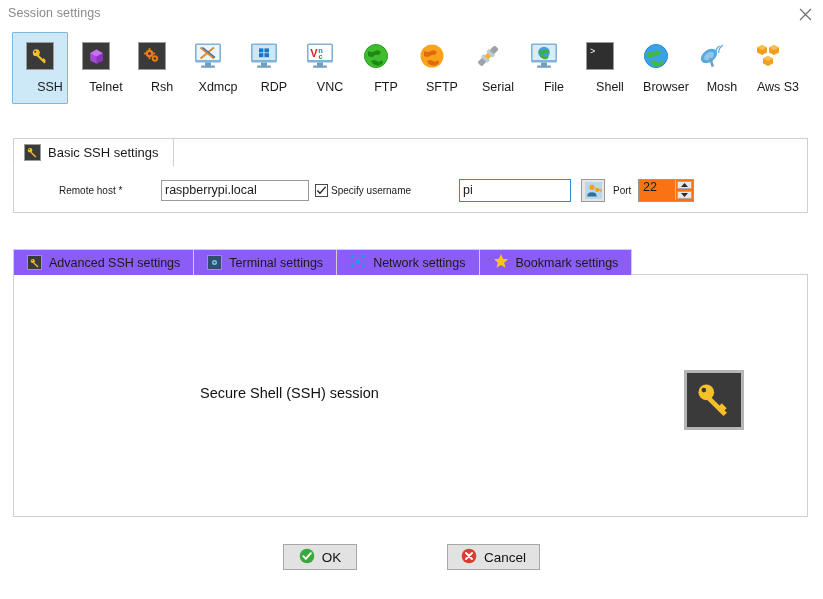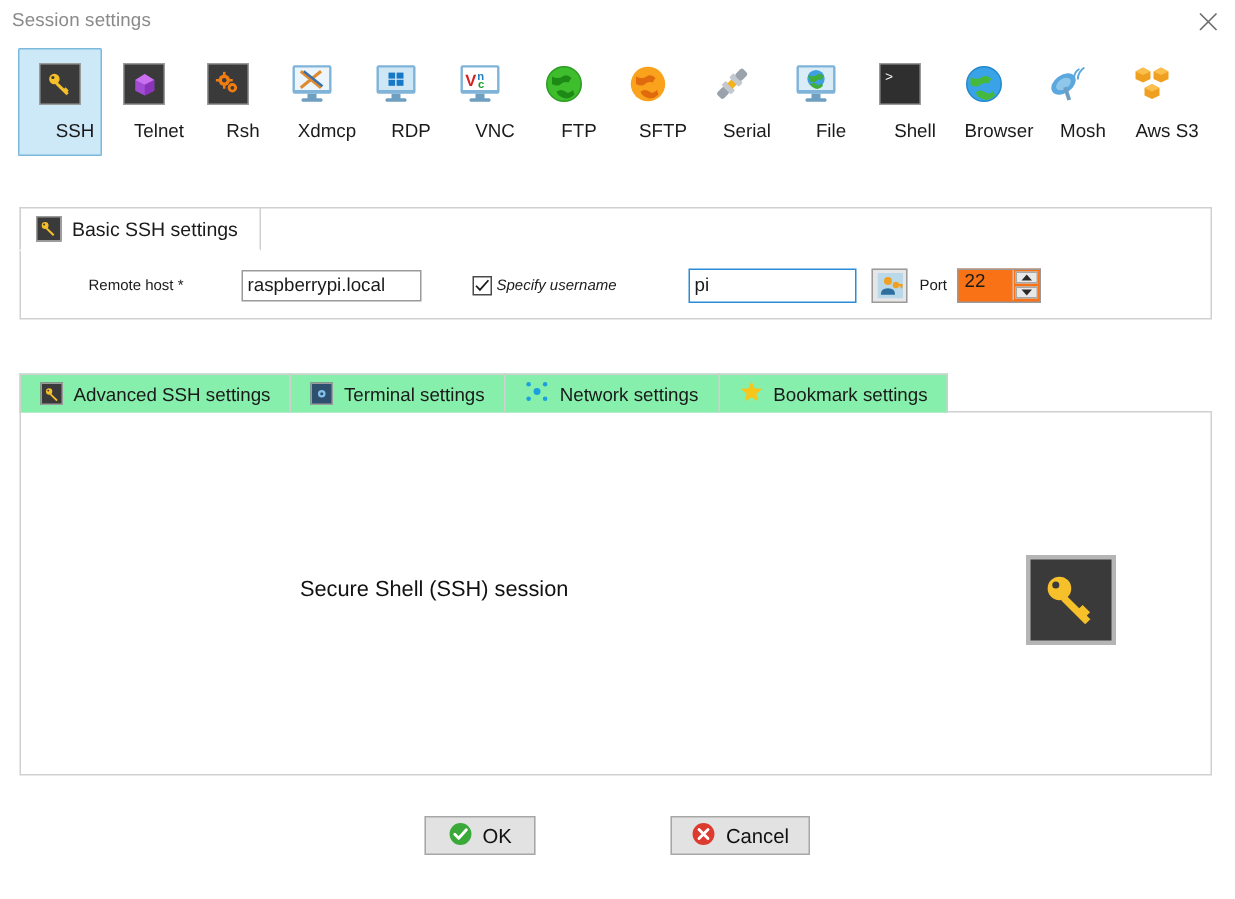--- a/index.html
+++ b/index.html
@@ -217,21 +217,21 @@
     position: absolute;
     left: 13px; top: 248px;
     width: 795px; height: 27px;
     display: flex;
     align-items: flex-end;
     z-index: 3;
   }
   .tab {
     height: 26px;
     padding: 0 13px;
-    background: #86efac;
+    background: #8b5cf6;
     border: 1px solid #d0d0d0;
     border-bottom: none;
     box-sizing: border-box;
     display: flex; align-items: center; gap: 7px;
     font-size: 12.5px;
     color: #1a1a1a;
     cursor: pointer;
     margin-right: -1px;
     white-space: nowrap;
   }
@@ -513,23 +513,23 @@
         <path d="M10 10.6 L19 19.2 L17.2 21 L8.4 12.3 Z" fill="#f5c02a"></path>
       </svg>
     </span>
   </span>
   <span>Basic SSH settings</span>
 </div>
 
 <div class="group-body">
   <span class="fld-label" style="position:absolute;left:46px;">Remote host *</span>
 
-  <input class="txt-input" style="position: absolute; left: 148px; width: 120px;" value="raspberrypi.local">
-
-  <label class="chk-wrap" style="position:absolute;left:302px;font-style:italic;">
+  <input class="txt-input" style="position: absolute; left: 148px; width: 148px;" value="raspberrypi.local">
+
+  <label class="chk-wrap" style="position:absolute;left:302px;">
     <span class="chk-box">
       <svg width="11" height="11" viewBox="0 0 12 12" aria-hidden="true">
         <path d="M1.5 6 L4.3 9 L10.5 2" stroke="#1a1a1a" stroke-width="1.3" fill="none"></path>
       </svg>
     </span>
     <span class="fld-label">Specify username</span>
   </label>
 
   <input class="txt-input focused" style="position: absolute; left: 446px; width: 112px; height: 23px;" value="pi">
 

